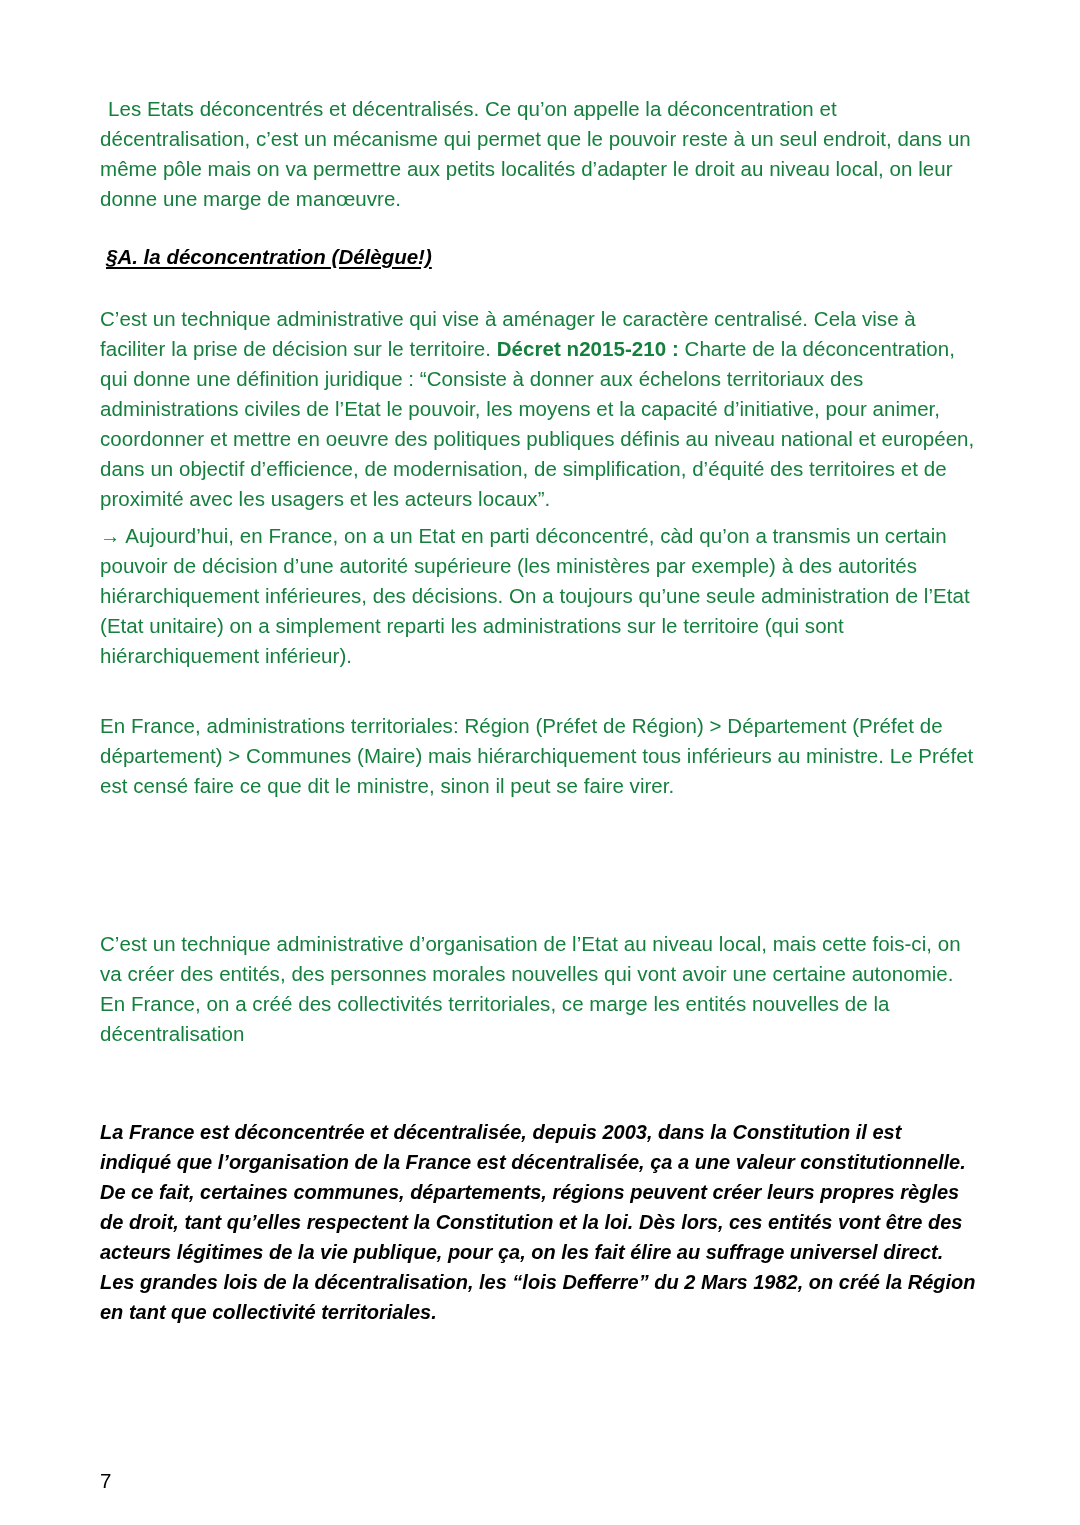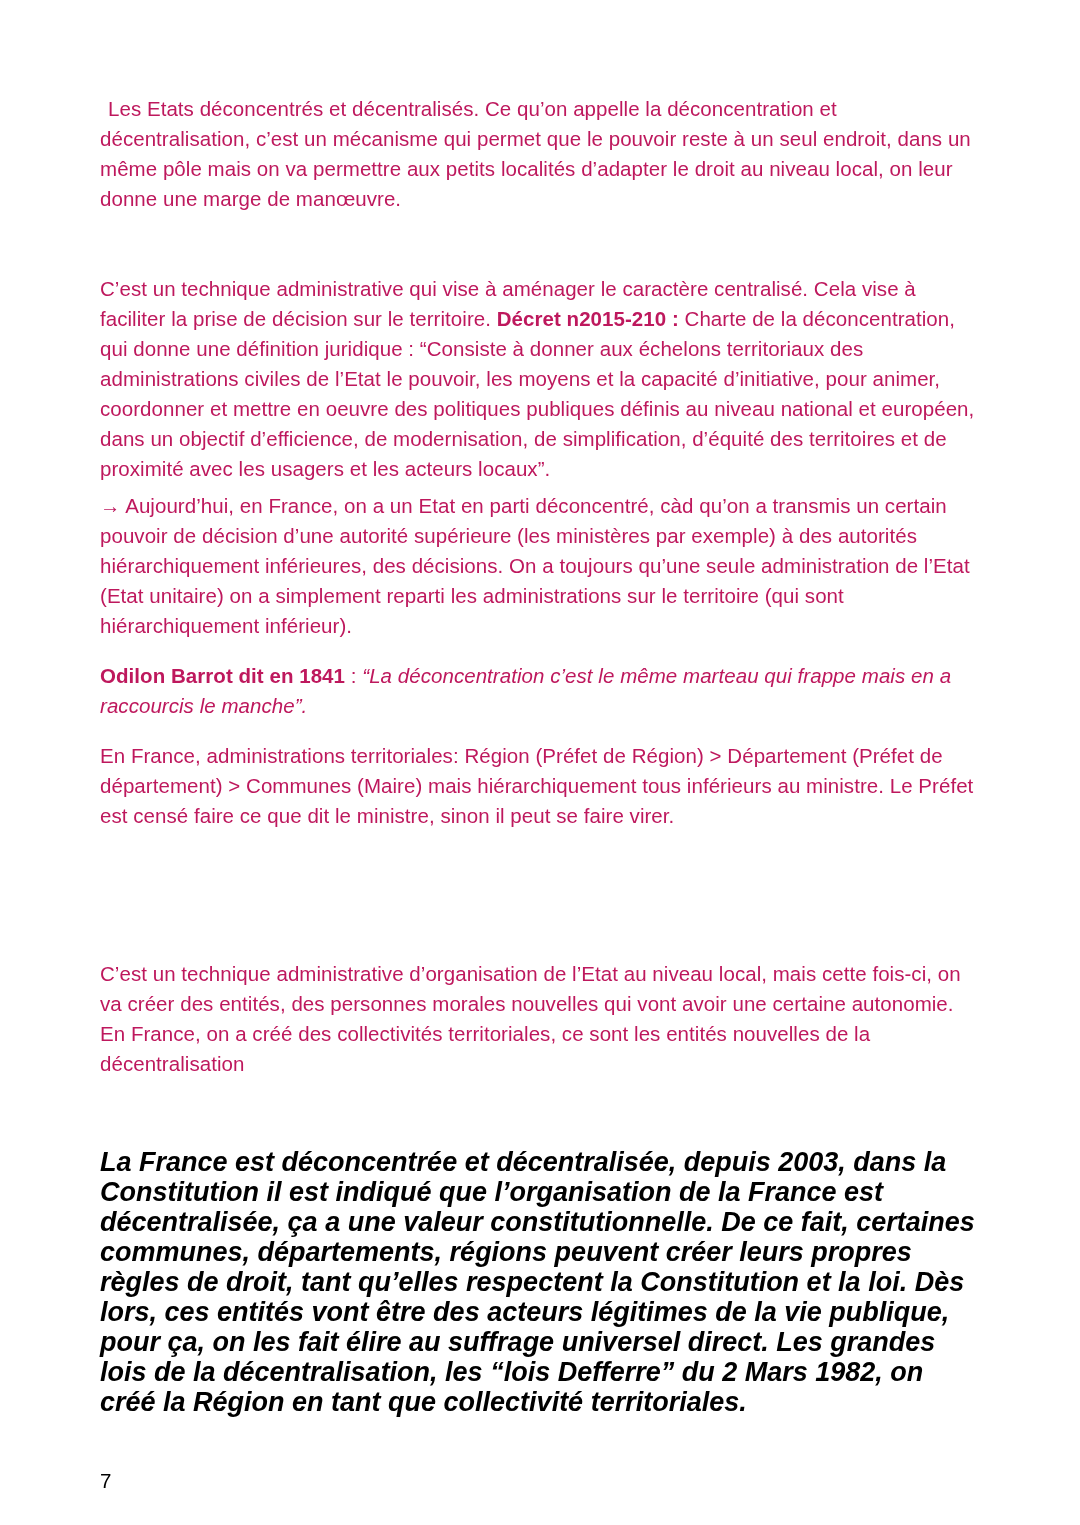--- a/index.html
+++ b/index.html
@@ -24,21 +24,21 @@
     position: absolute;
     left: 100px;
     top: 94px;
     width: 876px;
   }
   .para {
     font-size: 20.5px;
     line-height: 30px;
     text-align: left;
     margin: 0;
-    color: #be185d;
+    color: #15803d;
     letter-spacing: 0.05px;
   }
   .para + .para {
     margin-top: 7px;
   }
   .gap-sm { height: 20px; }
   .gap-md { height: 28px; }
   .gap-lg { height: 32px; }
   .gap-xl { height: 96px; }
   .gap-xxl { height: 40px; }
@@ -54,21 +54,21 @@
     padding-left: 6px;
   }
   .indent-first {
     text-indent: 8px;
   }
   .b { font-weight: bold; }
   .i { font-style: italic; }
   .blockquote-strong {
     font-weight: bold;
     font-style: italic;
-    font-size: 27px;
+    font-size: 20px;
     line-height: 30px;
     margin: 0;
   }
   .pagenum {
     position: absolute;
     left: 100px;
     top: 1468px;
     font-size: 20.5px;
     line-height: 26px;
     color: #000;
@@ -78,41 +78,41 @@
 <body>
 
 <div class="page">
 
   <div class="content">
 
     <p class="para indent-first">Les Etats déconcentrés et décentralisés. Ce qu’on appelle la déconcentration et décentralisation, c’est un mécanisme qui permet que le pouvoir reste à un seul endroit, dans un même pôle mais on va permettre aux petits localités d’adapter le droit au niveau local, on leur donne une marge de manœuvre.</p>
 
     <div class="gap-md"></div>
 
+    <p class="heading">§A. la déconcentration (Délègue!)</p>
 
     <div class="gap-lg"></div>
 
     <p class="para"><span>C’est un technique administrative qui vise à aménager le caractère centralisé. Cela vise à faciliter la prise de décision sur le territoire. </span><span class="b">Décret n2015-210 :</span><span> Charte de la déconcentration, qui donne une définition juridique : “Consiste à donner aux échelons territoriaux des administrations civiles de l’Etat le pouvoir, les moyens et la capacité d’initiative, pour animer, coordonner et mettre en oeuvre des politiques publiques définis au niveau national et européen, dans un objectif d’efficience, de modernisation, de simplification, d’équité des territoires et de proximité avec les usagers et les acteurs locaux”.</span></p>
 
     <p class="para">→ Aujourd’hui, en France, on a un Etat en parti déconcentré, càd qu’on a transmis un certain pouvoir de décision d’une autorité supérieure (les ministères par exemple) à des autorités hiérarchiquement inférieures, des décisions. On a toujours qu’une seule administration de l’Etat (Etat unitaire) on a simplement reparti les administrations sur le territoire (qui sont hiérarchiquement inférieur).</p>
 
     <div class="gap-sm"></div>
 
-    <p class="para"><span class="b">Odilon Barrot dit en 1841</span><span> : </span><span class="i">“La déconcentration c’est le même marteau qui frappe mais en a raccourcis le manche”.</span></p>
 
     <div class="gap-sm"></div>
 
     <p class="para">En France, administrations territoriales: Région (Préfet de Région) &gt; Département (Préfet de département) &gt; Communes (Maire) mais hiérarchiquement tous inférieurs au ministre. Le Préfet est censé faire ce que dit le ministre, sinon il peut se faire virer.</p>
 
     <div class="gap-xl"></div>
 
 
     <div class="gap-lg"></div>
 
-    <p class="para">C’est un technique administrative d’organisation de l’Etat au niveau local, mais cette fois-ci, on va créer des entités, des personnes morales nouvelles qui vont avoir une certaine autonomie. En France, on a créé des collectivités territoriales, ce sont les entités nouvelles de la décentralisation</p>
+    <p class="para">C’est un technique administrative d’organisation de l’Etat au niveau local, mais cette fois-ci, on va créer des entités, des personnes morales nouvelles qui vont avoir une certaine autonomie. En France, on a créé des collectivités territoriales, ce marge les entités nouvelles de la décentralisation</p>
 
     <div class="gap-xxl"></div>
 
 
     <div class="gap-md"></div>
 
     <p class="blockquote-strong">La France est déconcentrée et décentralisée, depuis 2003, dans la Constitution il est indiqué que l’organisation de la France est décentralisée, ça a une valeur constitutionnelle. De ce fait, certaines communes, départements, régions peuvent créer leurs propres règles de droit, tant qu’elles respectent la Constitution et la loi. Dès lors, ces entités vont être des acteurs légitimes de la vie publique, pour ça, on les fait élire au suffrage universel direct. Les grandes lois de la décentralisation, les “lois Defferre” du 2 Mars 1982, on créé la Région en tant que collectivité territoriales.</p>
 
   </div>
 

